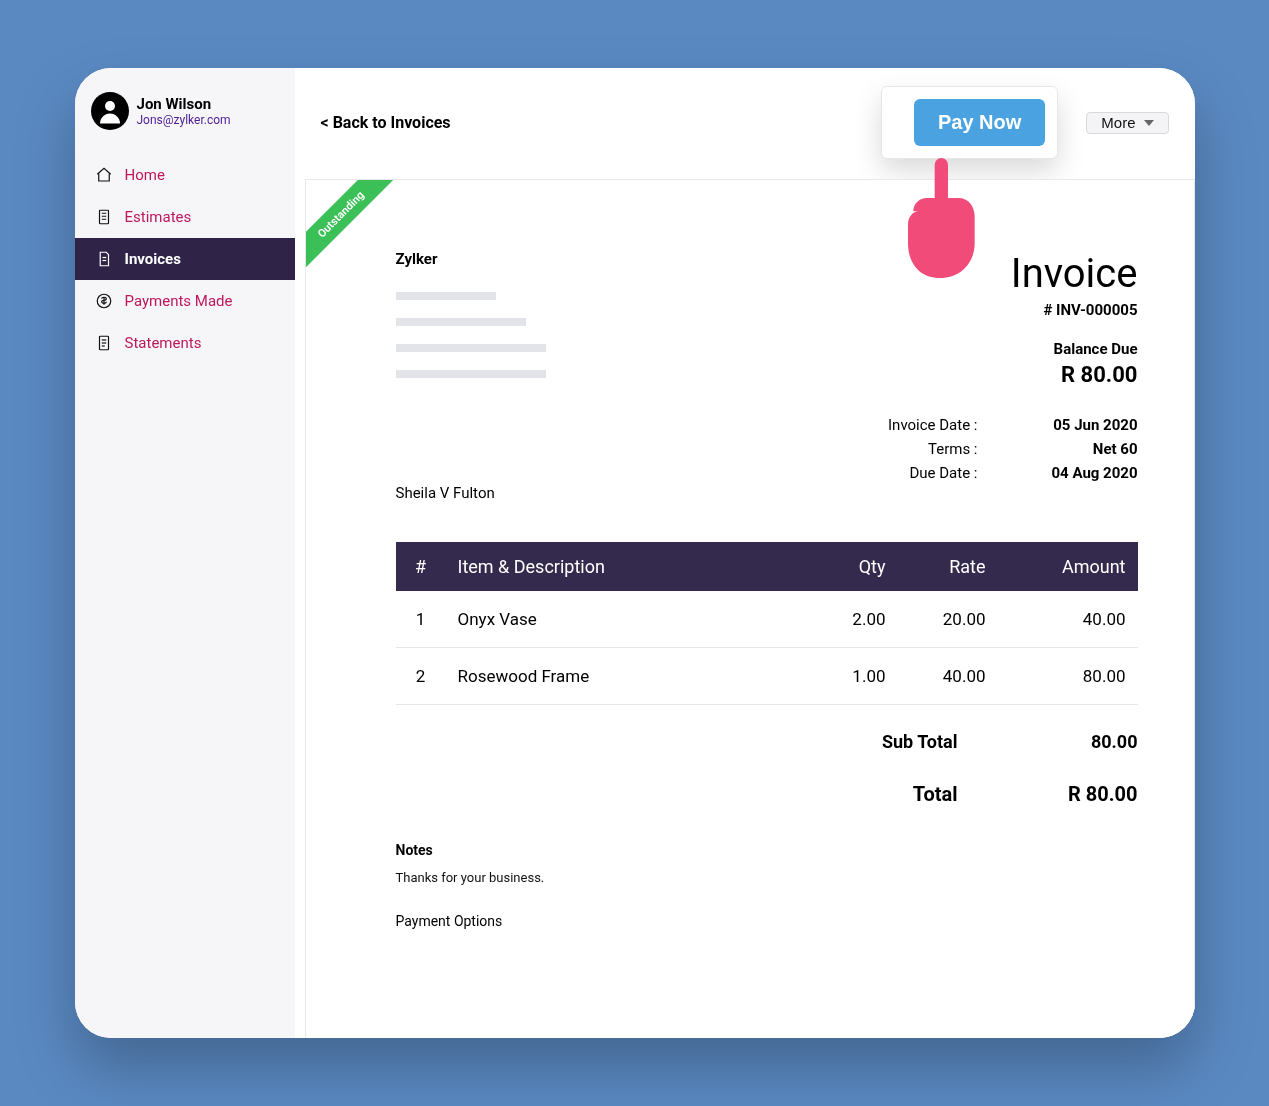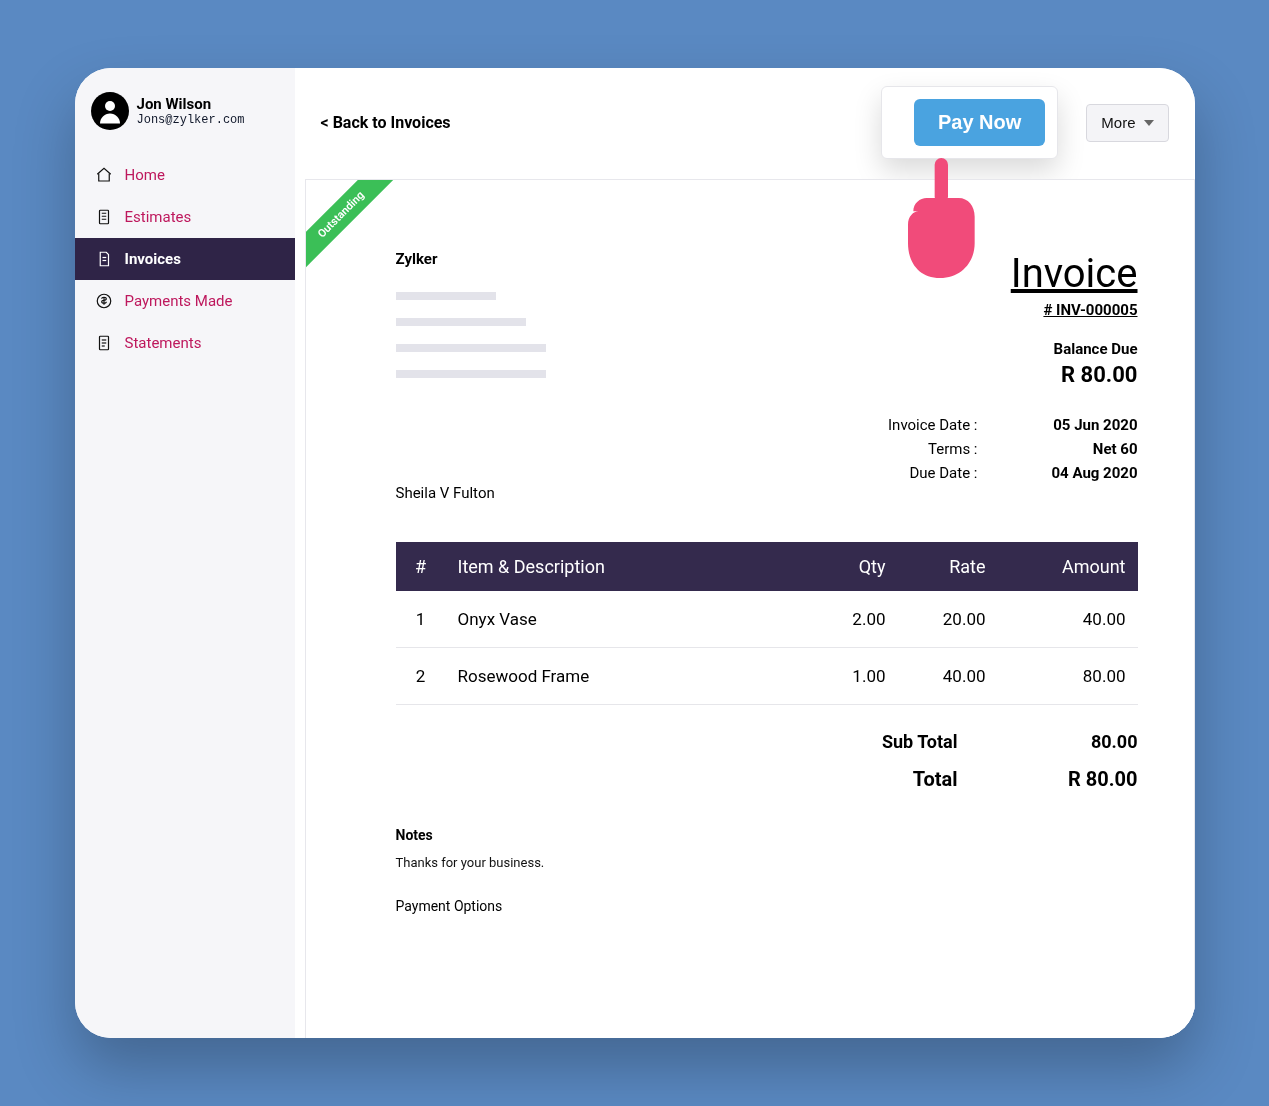--- a/index.html
+++ b/index.html
@@ -36,21 +36,21 @@
     gap: 8px;
     padding: 12px 16px 18px 16px;
   }
   .avatar {
     width: 38px; height: 38px; border-radius: 50%;
     background: #000;
     display:flex; align-items:center; justify-content:center;
   }
   .avatar svg { width: 30px; height: 30px; fill: #fff; }
   .profile-name { font-weight: 700; font-size: 15px; color:#000; }
-  .profile-email { font-size: 12px; color:#0f172a;font-family:Liberation Mono, monospace; }
+  .profile-email { font-size: 12px; color:#4c1d95; }
   .nav { display:flex; flex-direction:column; margin-top: 6px; }
   .nav-item {
     display:flex; align-items:center; gap:12px;
     padding: 12px 20px;
     font-size: 15px;
     color:#be185d;
     cursor:pointer;
   }
   .nav-item .icon { width:18px; height:18px; display:flex; align-items:center; justify-content:center; }
   .nav-item .icon svg { width:18px; height:18px; stroke:#111; fill:none; stroke-width:1.6; }
@@ -97,21 +97,21 @@
   .more-btn {
     margin-left: 28px;
     background:#f4f4f7;
     border:1px solid #d8d8de;
     border-radius:4px;
     padding:8px 14px;
     font-size:15px;
     cursor:pointer;
     display:flex; align-items:center; gap:8px;
     color:#111;
-    height:38px;
+    height:22px;
   }
   .caret {
     width:0;height:0;border-left:5px solid transparent;border-right:5px solid transparent;border-top:6px solid #666;
   }
   .pointer-hand {
     position:absolute;
     top: 90px; left: 600px;
     z-index: 5;
   }
   .pointer-hand svg { width:90px; height:120px; }
@@ -140,21 +140,21 @@
     font-size:11px;
     font-weight:600;
     padding:6px 0;
   }
   .paper-content { padding: 70px 56px 30px 90px; position:relative; }
   .company-block { display:flex; flex-direction:column; gap:6px; }
   .company-name { font-weight:700; font-size:15px; margin-bottom:12px; }
   .greystub { height:8px; background:#e3e3ea; margin:6px 0; }
   .gs1{width:100px;} .gs2{width:130px;} .gs3{width:150px;} .gs4{width:150px;}
   .invoice-title-block {
-    position:absolute; right:56px; top:70px; text-align:right;text-decoration:underline;
+    position:absolute; right:56px; top:70px; text-align:right;
   }
   .invoice-title { font-size:40px; font-weight:400; color:#000; }
   .invoice-num { font-size:15px; font-weight:700; margin-top:4px; }
   .balance-block { position:absolute; right:56px; top:160px; text-align:right; }
   .balance-label { font-size:15px; font-weight:700; }
   .balance-amt { font-size:22px; font-weight:700; margin-top:4px; }
   .meta-block { position:absolute; right:56px; top:230px; font-size:15px; }
   .meta-row { display:flex; justify-content:flex-end; gap:30px; margin:6px 0; }
   .meta-row .k { text-align:right; width:140px; }
   .meta-row .v { text-align:right; width:130px; font-weight:700; }
@@ -178,21 +178,21 @@
   table.items thead th.num { width:50px; text-align:center; }
   table.items thead th.r { text-align:right; }
   table.items thead th.amt { width:140px; }
   table.items tbody td {
     padding:18px 12px;
     font-size:17px;
     border-bottom:1px solid #e6e6ea;
   }
   table.items tbody td.num { text-align:center; }
   table.items tbody td.r { text-align:right; }
-  .totals { margin-top:26px; display:flex; flex-direction:column; align-items:flex-end; gap:15px; }
+  .totals { margin-top:26px; display:flex; flex-direction:column; align-items:flex-end; gap:30px; }
   .total-row { display:flex; gap:60px; font-size:18px; }
   .total-row .tk { font-weight:700; text-align:right; width:150px; }
   .total-row .tv { font-weight:700; text-align:right; width:120px; }
   .notes { margin-top:36px; }
   .notes-h { font-weight:700; font-size:14px; }
   .notes-b { font-size:13px; margin-top:12px; color:#111; }
   .payopt { margin-top:28px; font-size:14px; }
 </style>
 </head>
 <body>

